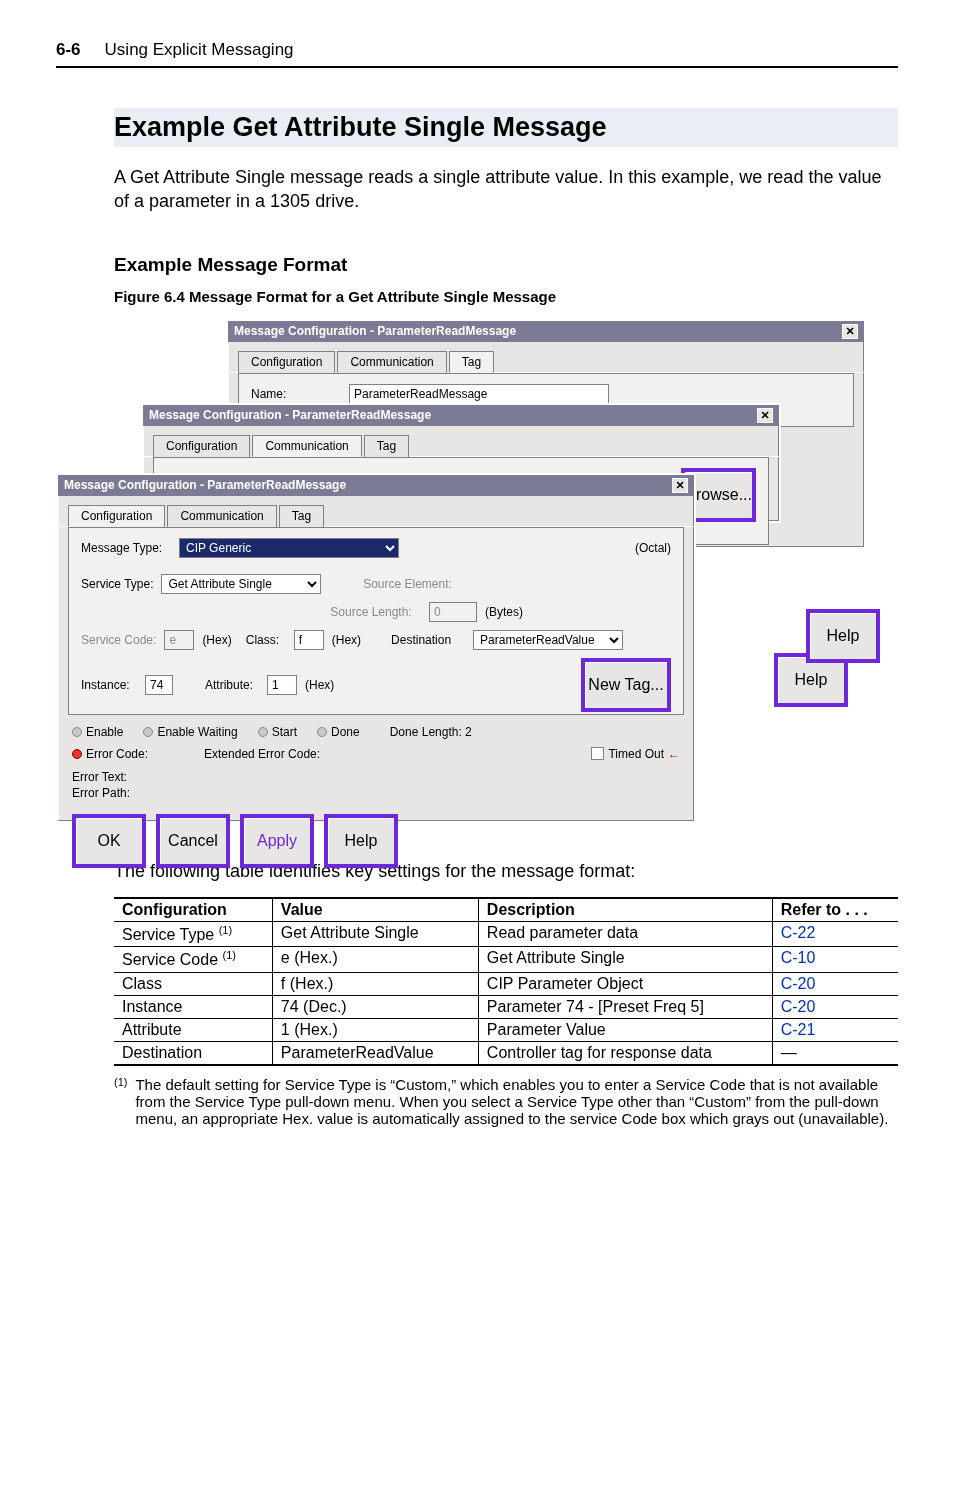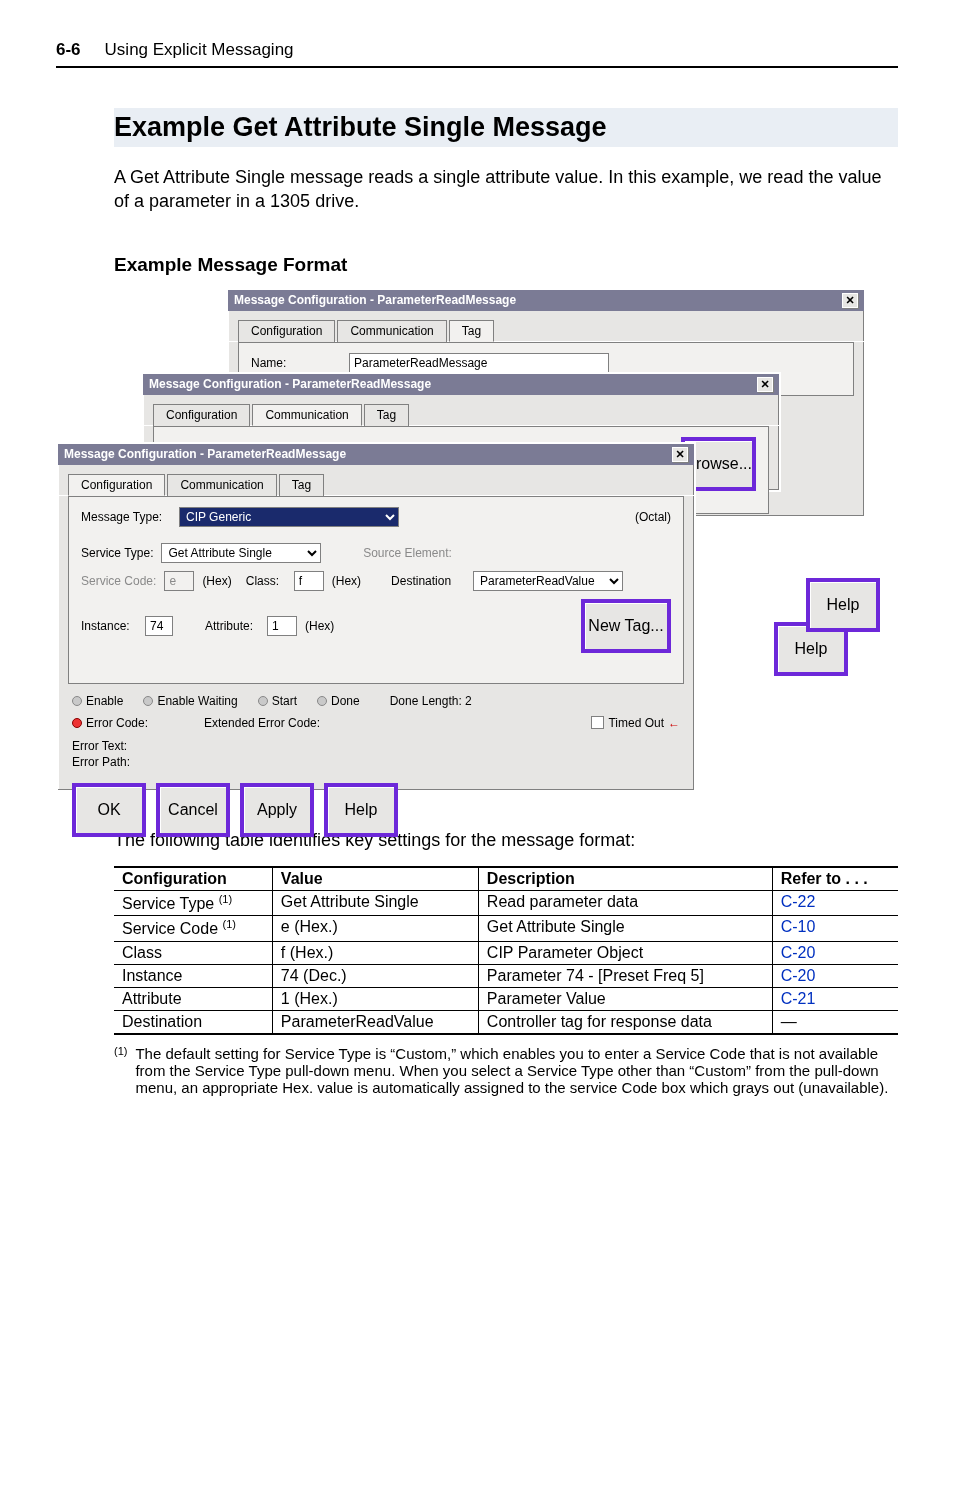--- a/index.html
+++ b/index.html
@@ -103,20 +103,21 @@
     <span class="header-title">Using Explicit Messaging</span>
   </div>
   <div class="header-underline"></div>
 
   <div class="indent-block">
     <h1 class="section-title">Example Get Attribute Single Message</h1>
 
     <p class="body">A Get Attribute Single message reads a single attribute value. In this example, we read the value of a parameter in a 1305 drive.</p>
 
     <h2 class="subhead">Example Message Format</h2>
+    <div class="fig-caption">Figure 6.4   Message Format for a Get Attribute Single Message</div>
   </div>
 
   <div class="dialog-stack">
 
     <div class="dlg" style="left:220px; top:0; width:640px; height:230px;">
       <div class="titlebar">
         <span>Message Configuration - ParameterReadMessage</span>
         <span class="titlebar-close">✕</span>
       </div>
       <div class="tab-strip">
@@ -178,20 +179,26 @@
         <div class="form-row">
           <label class="lbl" style="min-width:52px;">Service Type:</label>
           <select class="sel" style="width:160px;">
             <option>Get Attribute Single</option>
           </select>
           <span style="width:20px;"></span>
           <label class="lbl-dim" style="min-width:100px;">Source Element:</label>
           <select class="sel" style="width:150px; visibility:hidden;"></select>
         </div>
 
+        <div class="form-row">
+          <span style="min-width:232px;"></span>
+          <label class="lbl-dim" style="min-width:100px;">Source Length:</label>
+          <input class="txt dim" style="width: 48px;" value="0">
+          <span class="lbl-dim">(Bytes)</span>
+        </div>
 
         <div class="form-row">
           <label class="lbl-dim" style="min-width:52px;">Service Code:</label>
           <input class="txt dim" style="width: 30px;" value="e">
           <span class="lbl-dim">(Hex)</span>
           <label class="lbl" style="min-width:40px; margin-left:6px;">Class:</label>
           <input class="txt" style="width: 30px;" value="f">
           <span class="lbl-dim">(Hex)</span>
           <span style="width:14px;"></span>
           <label class="lbl" style="min-width:74px;">Destination</label>
@@ -231,21 +238,21 @@
               <span style="color:#c00;">←</span>
             </span>
         </div>
         <div style="font-size:12px; line-height:1.4;">
           <div>Error Text:</div>
           <div>Error Path:</div>
         </div>
         <div class="btn-row">
           <button class="btn-win">OK</button>
           <button class="btn-win">Cancel</button>
-          <button class="btn-win" style="color:#000000;">Apply</button>
+          <button class="btn-win" style="color:#6d28d9;">Apply</button>
           <button class="btn-win">Help</button>
         </div>
       </div>
     </div>
 
     <button class="btn-win" style="position:absolute; left:800px; top:290px;">Help</button>
   </div>
 
   <div class="indent-block post-stack">
     <p class="body">The following table identifies key settings for the message format:</p>

